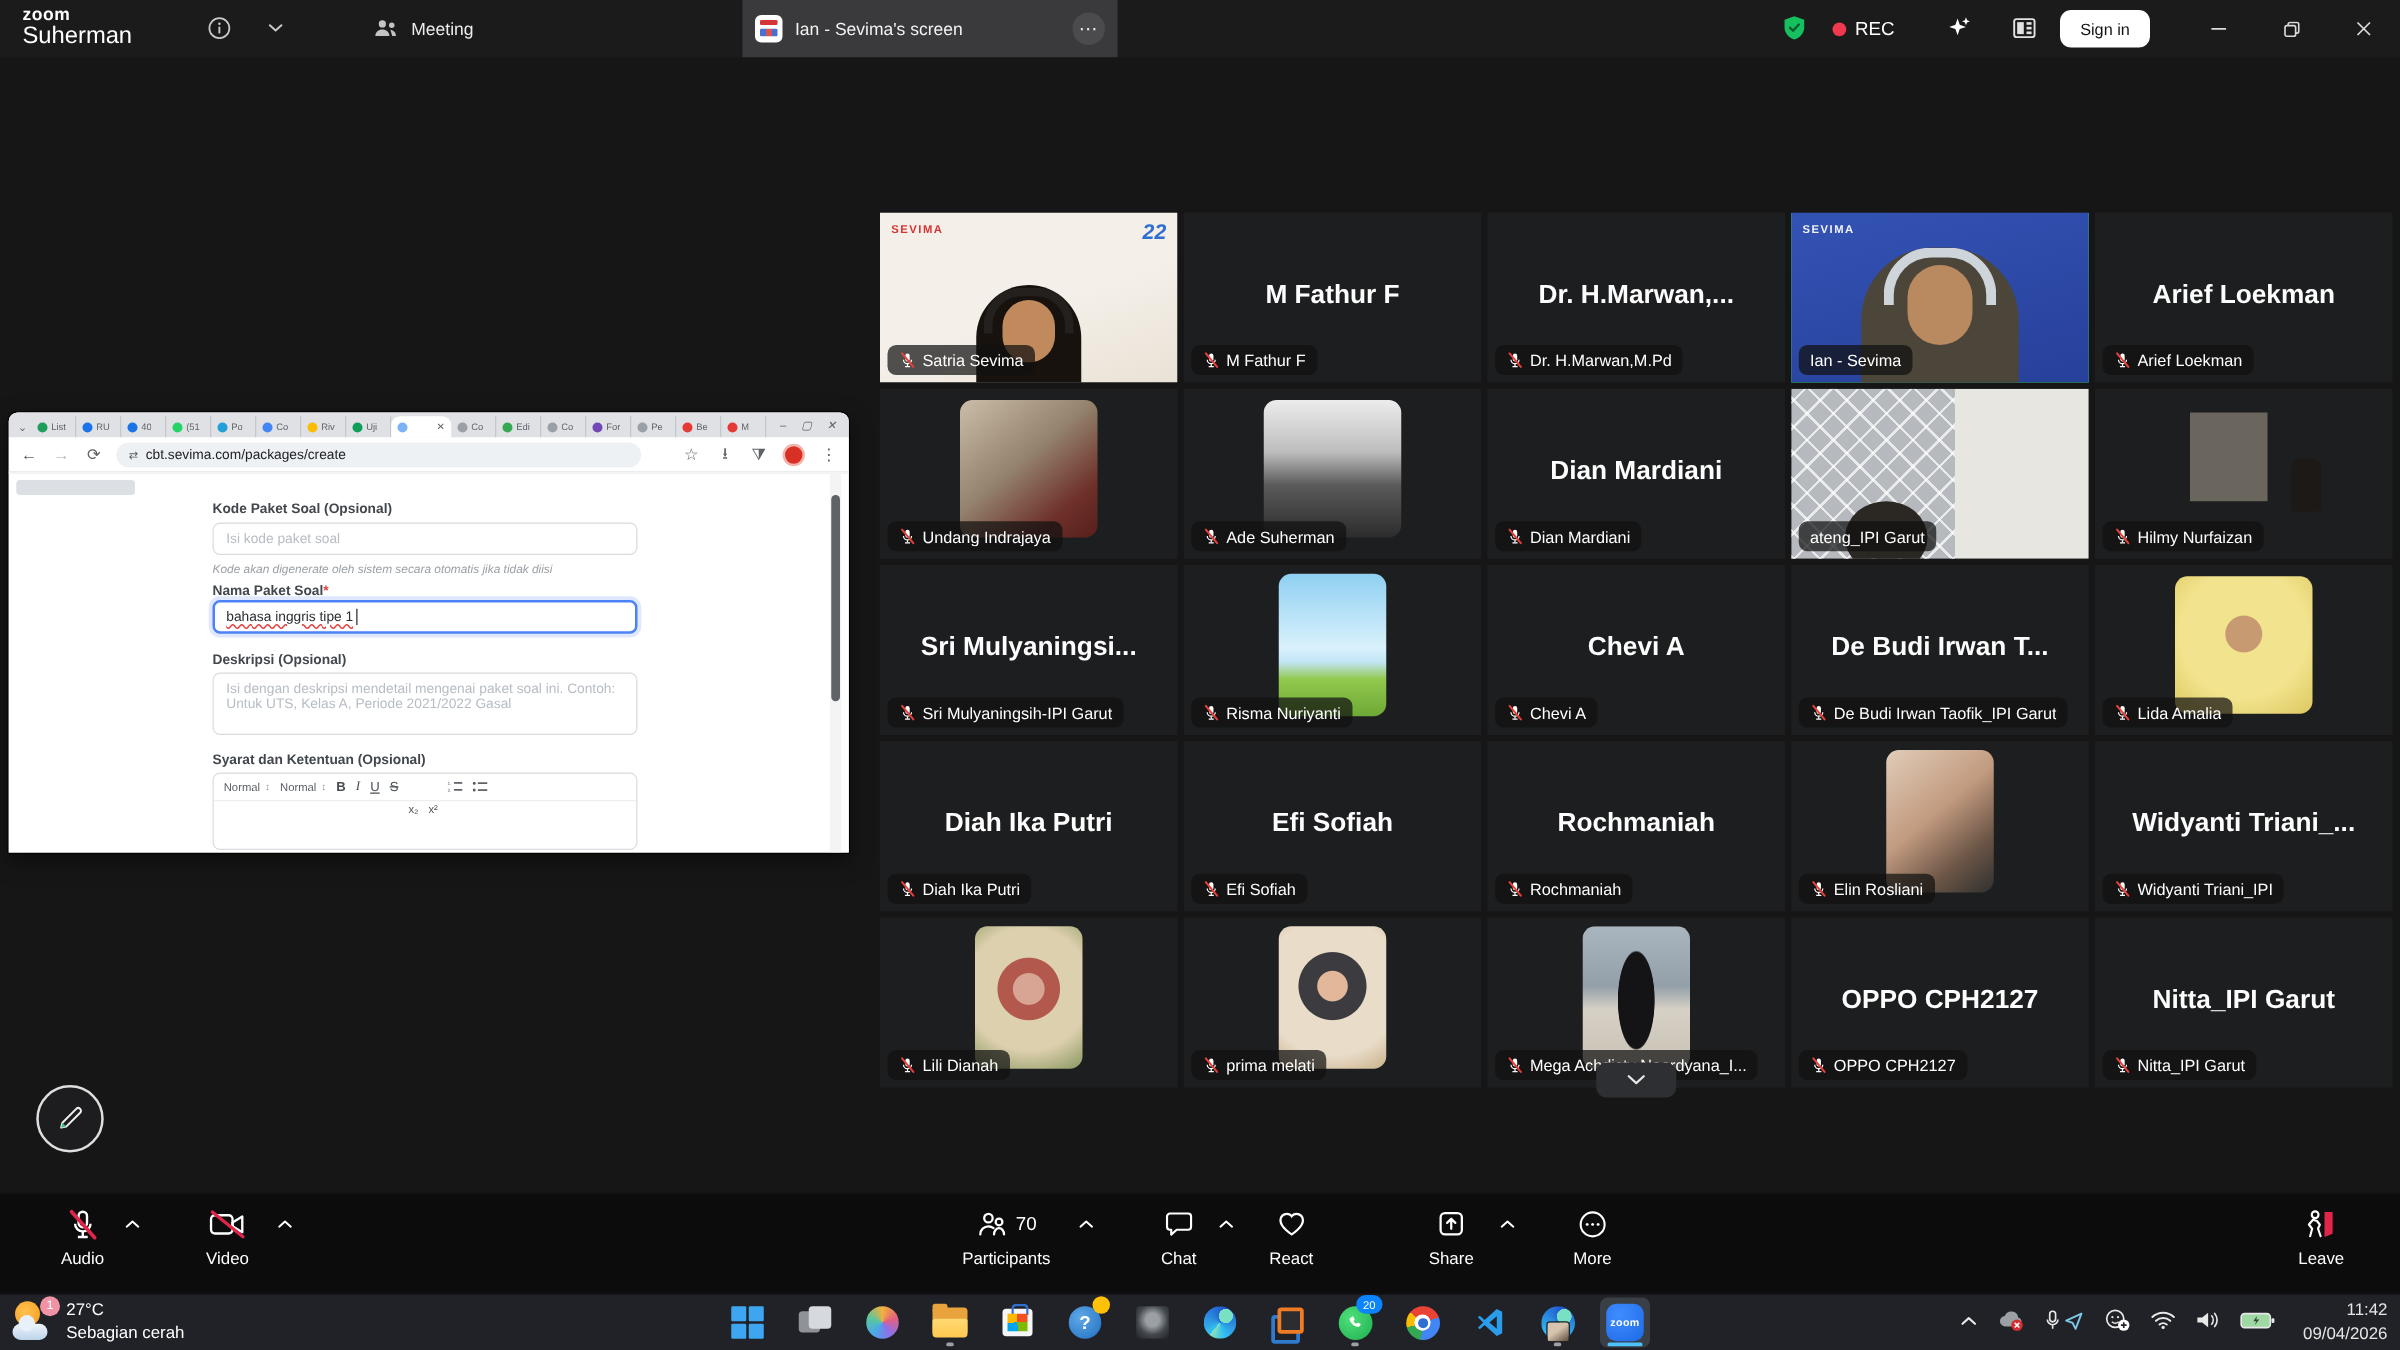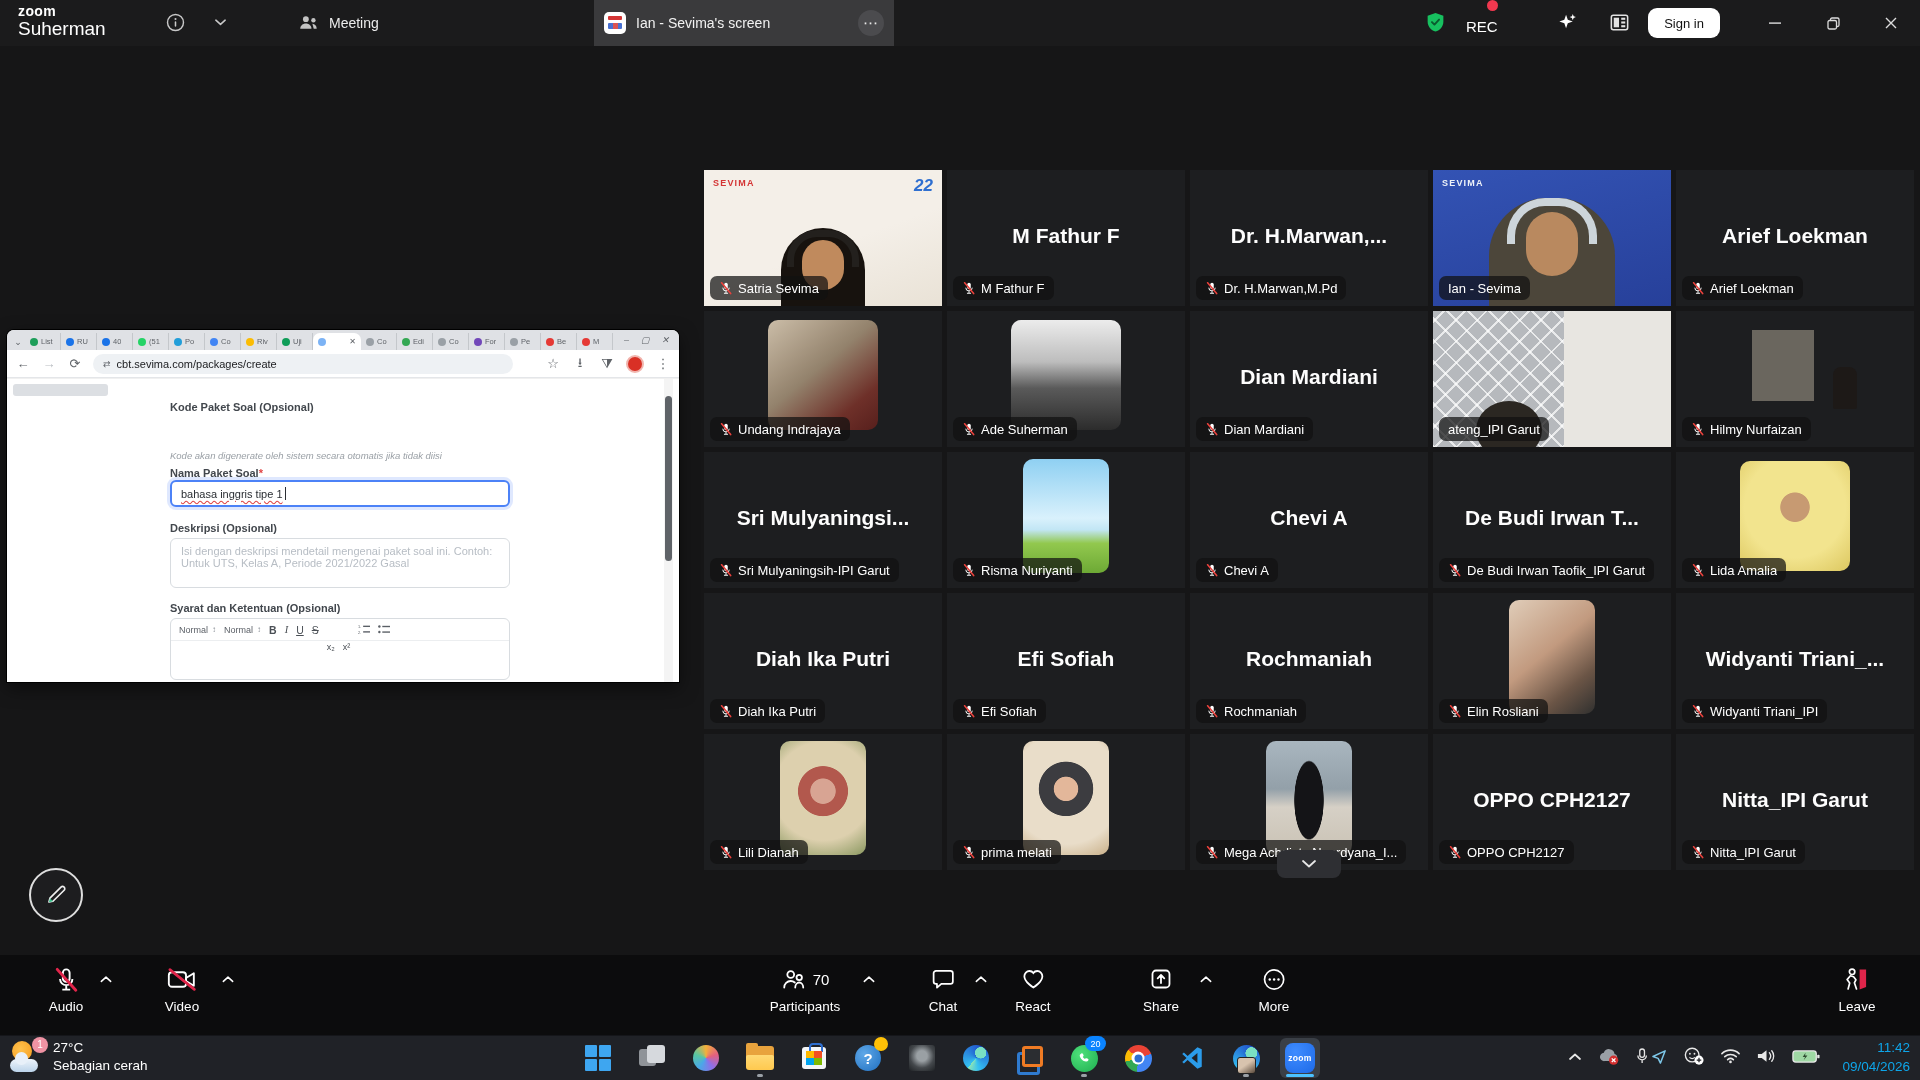--- a/index.html
+++ b/index.html
@@ -12,21 +12,21 @@
   .logo{position:absolute;left:18px;top:4px;color:#fff;line-height:1.05;}
   .logo .l1{font-size:14px;font-weight:bold;letter-spacing:.4px;}
   .logo .l2{font-size:19px;font-weight:400;}
   .tb-ic{position:absolute;top:13px;}
   .meet-tab{position:absolute;left:284px;top:0;height:46px;display:flex;align-items:center;gap:10px;color:#ececec;font-size:14px;padding:0 14px;}
   .screen-tab{position:absolute;left:594px;top:0;width:300px;height:46px;background:#3a3a3c;display:flex;align-items:center;gap:10px;padding:0 10px;box-sizing:border-box;color:#f2f2f2;font-size:14px;}
   .fav-sq{width:22px;height:22px;border-radius:5px;background:#fff;position:relative;flex:none;}
   .fav-sq::before{content:"";position:absolute;left:4px;top:4px;width:14px;height:4px;background:#d43535;border-radius:1px;}
   .fav-sq::after{content:"";position:absolute;left:4px;top:11px;width:14px;height:6px;background:linear-gradient(90deg,#2857c9 0 35%,#d43535 35% 70%,#2857c9 70%);border-radius:1px;opacity:.85;}
   .tab-ellipsis{margin-left:auto;width:26px;height:26px;border-radius:50%;background:#4b4b4e;color:#e8e8e8;display:flex;align-items:center;justify-content:center;font-size:15px;letter-spacing:1px;}
-  .rec-wrap{position:absolute;left:1466px;top:0;height:46px;display:flex;align-items:flex-end;gap:7px;flex-direction:column;}
+  .rec-wrap{position:absolute;left:1466px;top:0;height:46px;display:flex;align-items:center;gap:7px;}
   .rec-dot{width:11px;height:11px;border-radius:50%;background:#f0384f;}
   .rec-txt{color:#fff;font-size:15px;font-weight:500;}
   .signin{position:absolute;left:1648px;top:8px;width:72px;height:30px;background:#fff;border-radius:9px;color:#121212;font-size:13px;display:flex;align-items:center;justify-content:center;}
   .winbtn{position:absolute;top:0;width:50px;height:46px;display:flex;align-items:center;justify-content:center;color:#dcdcdc;font-size:14px;}
 
   
   .stage{position:absolute;top:46px;left:0;width:1920px;height:909px;background:#161617;}
 
   
   .browser{position:absolute;left:7px;top:284px;width:672px;height:352px;border-radius:7px 7px 0 0;box-shadow:0 0 0 1px #000,0 6px 18px rgba(0,0,0,.5);background:#fff;}
@@ -156,21 +156,21 @@
   .ic-vmware b{position:absolute;right:0;top:0;width:15px;height:15px;border:3px solid #ef7b24;border-radius:3px;background:#2b2d31;}
   .ic-wa{width:27px;height:27px;border-radius:50%;background:radial-gradient(circle at 35% 35%,#4ee07a,#1fae50);display:flex;align-items:center;justify-content:center;}
   .ic-chrome{position:relative;width:27px;height:27px;border-radius:50%;background:conic-gradient(from -50deg,#ea4335 0 33%,#4285f4 0 66%,#34a853 0 85%,#fbbc04 0);}
   .ic-chrome i{position:absolute;left:50%;top:50%;transform:translate(-50%,-50%);width:13px;height:13px;border-radius:50%;background:#fff;}
   .ic-chrome i::after{content:"";position:absolute;left:2.5px;top:2.5px;width:8px;height:8px;border-radius:50%;background:#2f6fd0;}
   .ic-zoom{width:30px;height:30px;border-radius:8px;background:radial-gradient(circle at 35% 30%,#3f8cff,#1d6ae8);color:#fff;font-size:8.5px;font-weight:bold;display:flex;align-items:center;justify-content:center;letter-spacing:.3px;}
   .ic-edgep{position:relative;width:27px;height:27px;}
   .ic-edgep .e{width:27px;height:27px;border-radius:50%;background:radial-gradient(circle at 68% 30%,#7ae0c3 0 22%,rgba(0,0,0,0) 23%),conic-gradient(from 220deg,#35c1f1,#2052cb 45%,#35c1f1 85%,#8ce4b6);}
   .ic-edgep .p{position:absolute;left:4px;bottom:-2px;width:17px;height:15px;border-radius:3px;background:linear-gradient(145deg,#d8c3ae 0 45%,#5a4a3c 100%);border:1px solid #222;}
   .tray{position:absolute;right:100px;top:10px;display:flex;align-items:center;gap:15px;}
-  .clock{position:absolute;right:10px;top:3px;text-align:right;color:#0ea5e9;font-size:13.5px;line-height:1.4;}
+  .clock{position:absolute;right:10px;top:3px;text-align:right;color:#e5e5e5;font-size:13.5px;line-height:1.4;}
 </style>
 </head>
 <body>
 
 <div class="app">
 
   <div class="titlebar">
     <div class="logo">
       <div class="l1">zoom</div>
       <div class="l2">Suherman</div>
@@ -335,20 +335,21 @@
           <span class="nav-ic">⭳</span>
           <span class="nav-ic">⧩</span>
           <span class="prof-dot"></span>
           <span class="nav-ic">⋮</span>
         </span>
       </div>
       <div class="bpage">
         <div class="grey-pill"></div>
 
         <div class="f-label" style="top:22px;"><span>Kode Paket Soal (Opsional)</span></div>
+        <input class="f-input" style="top: 39px; height: 26px;" placeholder="Isi kode paket soal">
         <div class="f-help" style="top:71px;">Kode akan digenerate oleh sistem secara otomatis jika tidak diisi</div>
 
         <div class="f-label" style="top:88px;"><span>Nama Paket Soal</span><span class="req">*</span></div>
         <div class="f-focus" style="top:101px;">
           <span class="misspell">bahasa inggris tipe 1</span>
             <span class="caret"></span>
         </div>
 
         <div class="f-label" style="top:143px;"><span>Deskripsi (Opsional)</span></div>
         <textarea class="f-area" style="top: 159px; height: 50px;" placeholder="Isi dengan deskripsi mendetail mengenai paket soal ini. Contoh: Untuk UTS, Kelas A, Periode 2021/2022 Gasal"></textarea>

